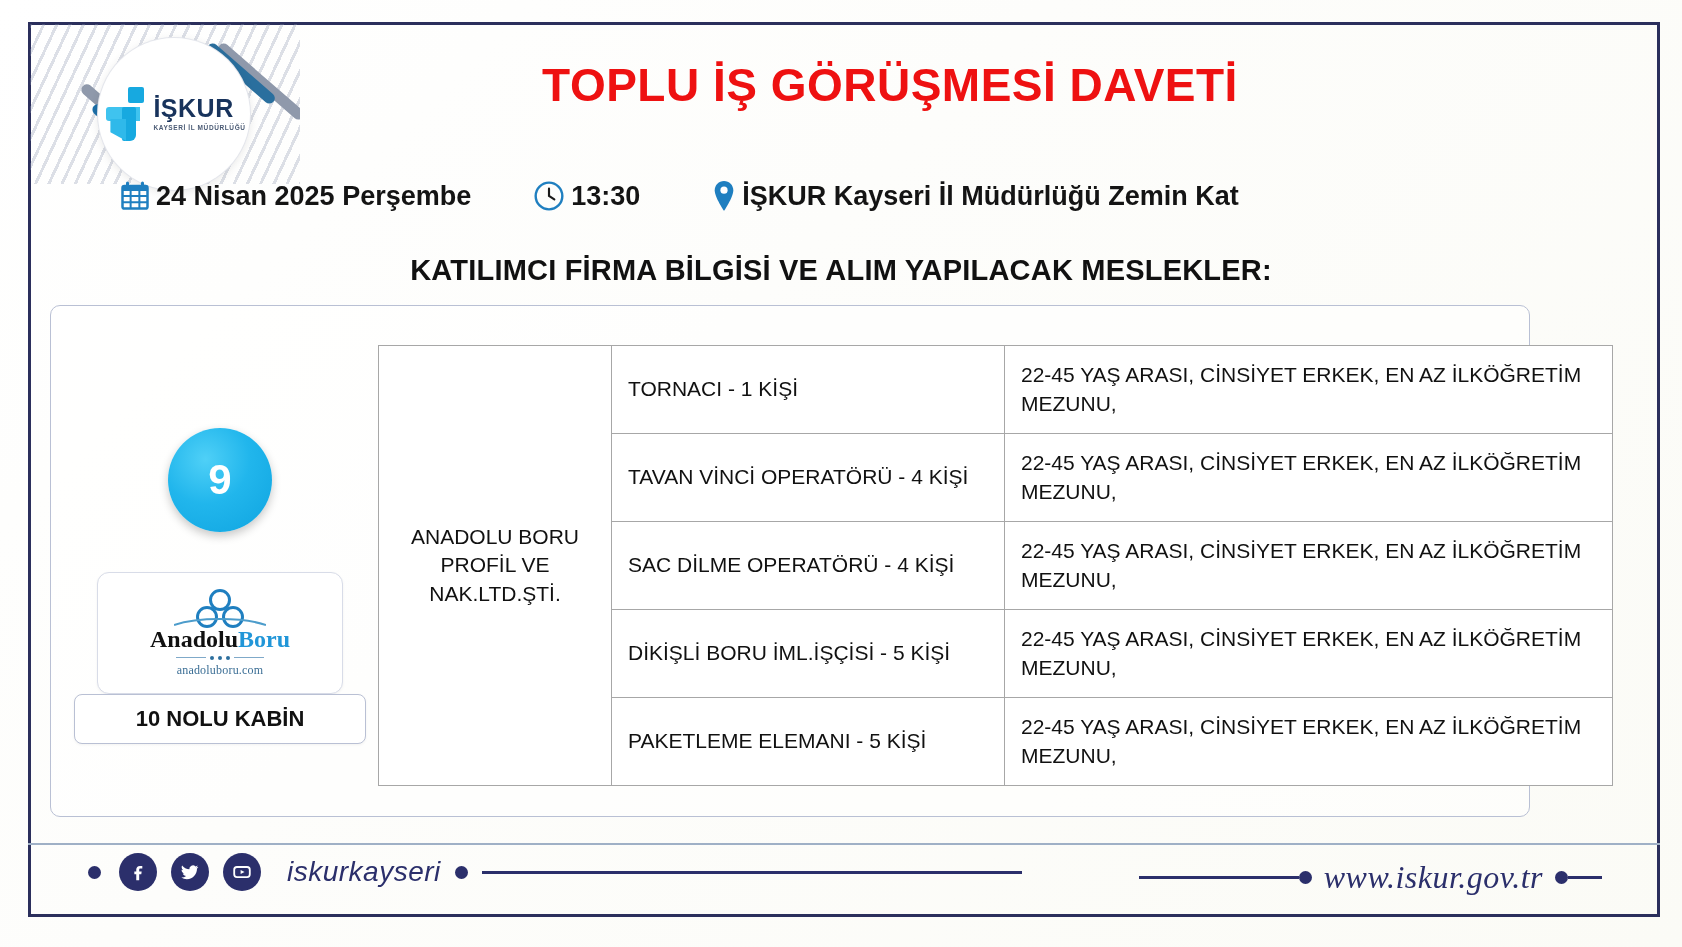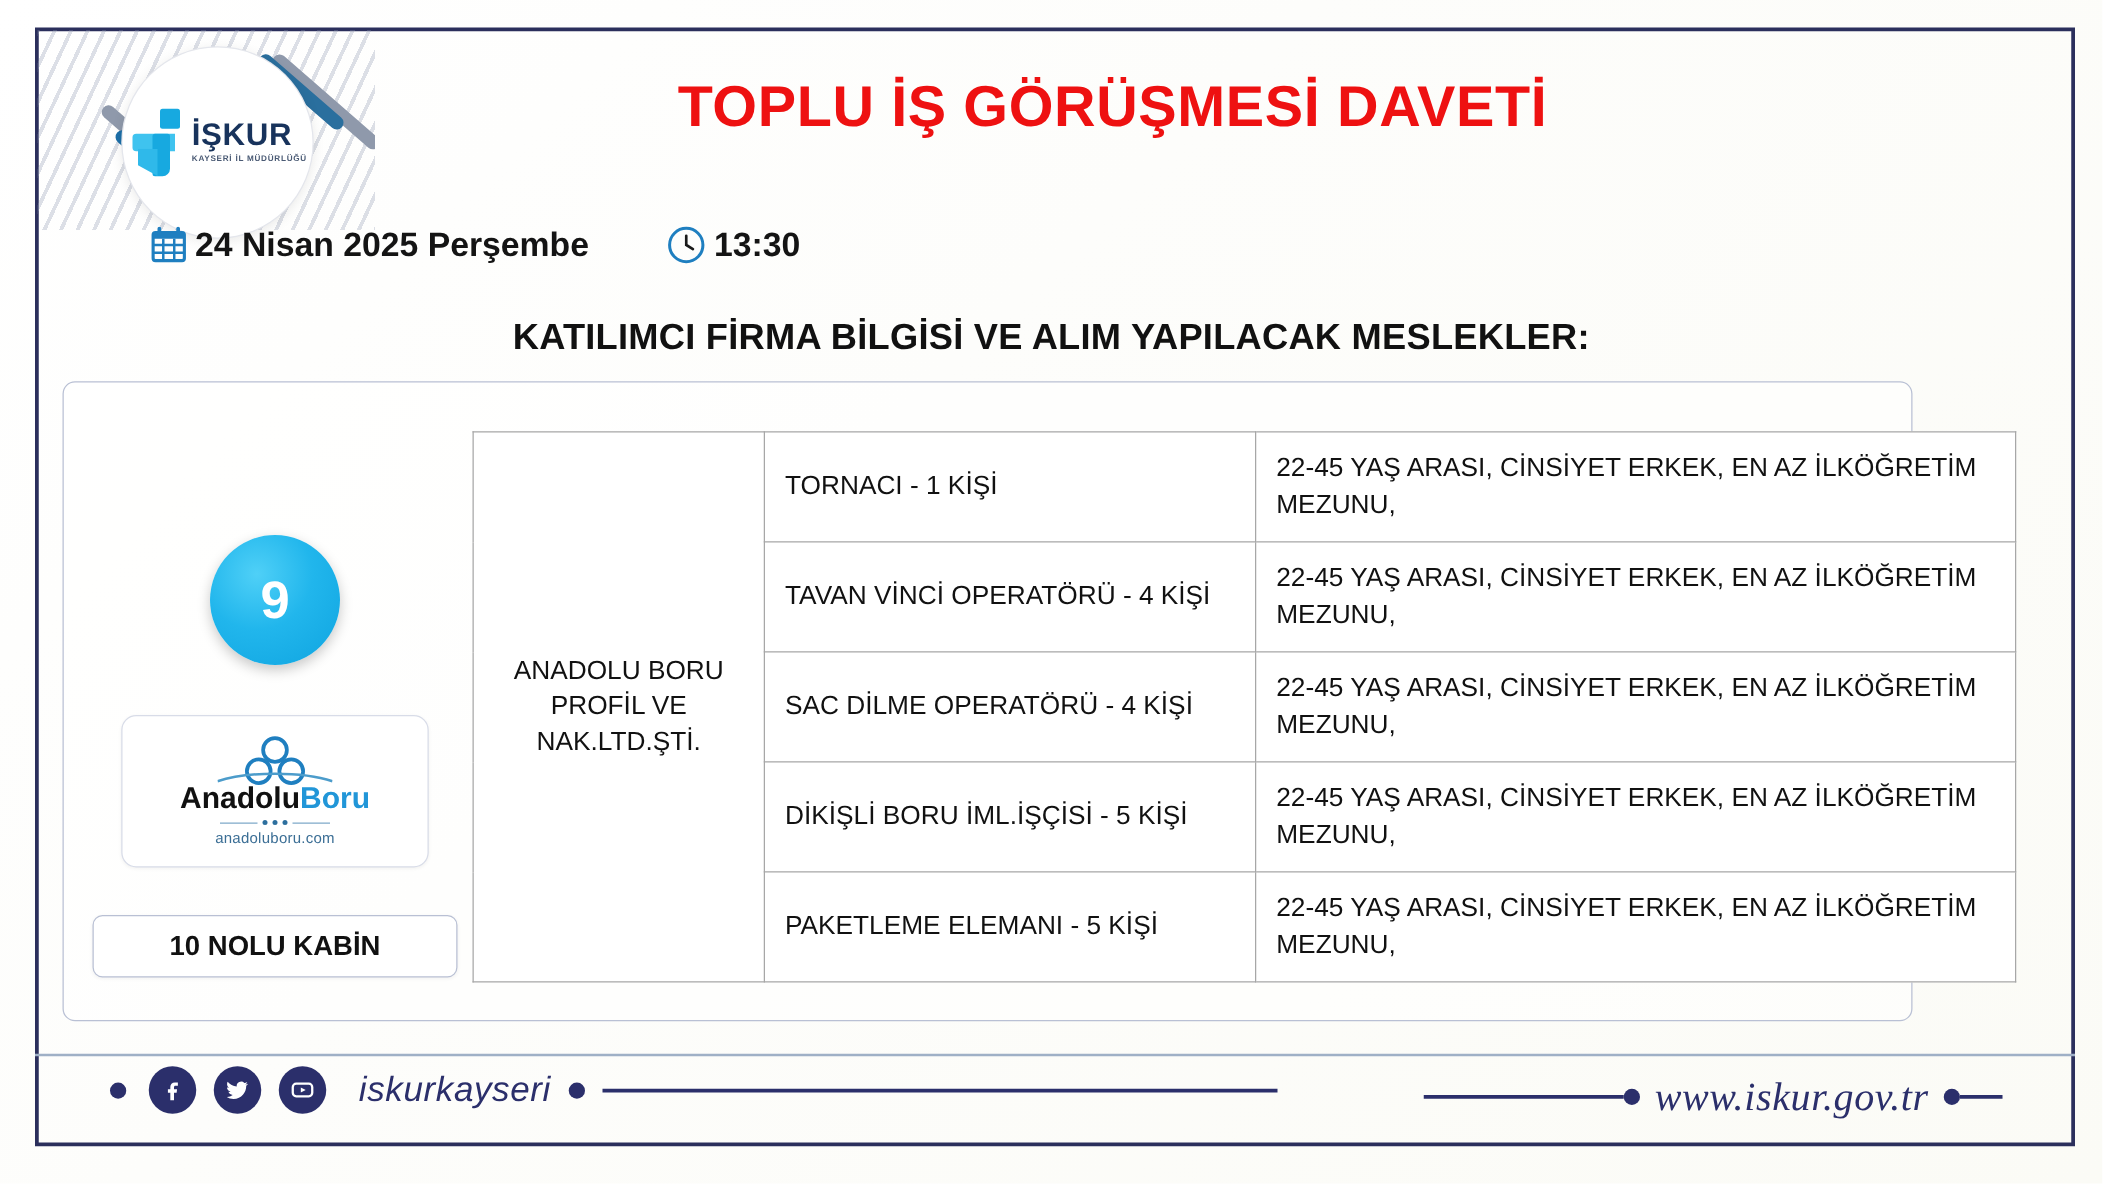--- a/index.html
+++ b/index.html
@@ -109,35 +109,36 @@
     background:radial-gradient(circle at 36% 30%, #4fd0f7 0%, #21b6ec 45%, #0fa4e0 100%);
     box-shadow:0 4px 10px rgba(0,0,0,.22);
     color:#ffffff;font-size:42px;font-weight:bold;
     display:flex;align-items:center;justify-content:center;
   }
   .company-logo-box{
     margin-top:40px;width:244px;height:120px;
     border:1px solid #d8dce8;border-radius:12px;background:#ffffff;
     display:flex;flex-direction:column;align-items:center;justify-content:center;
     box-shadow:0 1px 3px rgba(0,0,0,.05);
+    font-family:Liberation Serif, serif;
   }
   .ab-circles{position:relative;width:92px;height:40px;margin-bottom:-2px;}
   .ab-circles .c{position:absolute;width:22px;height:22px;border:3px solid #1f7fc0;border-radius:50%;box-sizing:border-box;}
   .ab-circles .c.top{left:35px;top:0;}
   .ab-circles .c.bl{left:22px;top:17px;}
   .ab-circles .c.br{left:48px;top:17px;}
   .ab-circles .swoosh{position:absolute;left:0;top:27px;width:92px;height:11px;}
   .ab-name{font-size:24px;font-weight:bold;color:#111;line-height:1;}
   .ab-name .blue{color:#2196d8;}
   .ab-divider{display:flex;align-items:center;gap:4px;margin:5px 0 3px;}
   .ab-divider .ln{width:30px;height:1px;background:#7fa9c9;}
   .ab-divider .dt{width:4px;height:4px;border-radius:50%;background:#2d6f9e;}
   .ab-url{font-size:12px;color:#3b6e95;letter-spacing:.2px;}
   .cabin-box{
-    margin-top:38px;width:290px;height:48px;
+    width:290px;height:48px;
     border:1px solid #b9c0d4;border-radius:8px;background:#ffffff;
     display:flex;align-items:center;justify-content:center;
     font-size:22px;font-weight:bold;color:#111;
     box-shadow:0 1px 3px rgba(0,0,0,.05);
   }
 
   
   .tbl{
     position:absolute;left:378px;top:345px;width:1135px;
     border-collapse:collapse;table-layout:fixed;
@@ -232,20 +233,29 @@
         <svg width="32" height="32" viewBox="0 0 24 24">
           <circle cx="12" cy="12" r="10" fill="none" stroke="#1f7fc0" stroke-width="1.8"></circle>
           <path d="M12 6.5 V12 L16 14.5" fill="none" stroke="#1a1a1a" stroke-width="1.6" stroke-linecap="round"></path>
         </svg>
       </span>
       <span class="txt">13:30</span>
     </div>
 
     <div class="gap-b"></div>
 
+    <div class="info-item">
+      <span class="icon-pin">
+        <svg width="24" height="32" viewBox="0 0 24 32">
+          <path d="M12 1 C6.8 1 2.7 5.1 2.7 10.3 C2.7 17.3 12 31 12 31 C12 31 21.3 17.3 21.3 10.3 C21.3 5.1 17.2 1 12 1 Z" fill="#1f7fc0"></path>
+          <circle cx="12" cy="10.2" r="3.6" fill="#ffffff"></circle>
+        </svg>
+      </span>
+      <span class="txt">İŞKUR Kayseri İl Müdürlüğü Zemin Kat</span>
+    </div>
   </div>
 
   <div class="subtitle">KATILIMCI FİRMA BİLGİSİ VE ALIM YAPILACAK MESLEKLER:</div>
 
   <div class="content-card"></div>
 
   <div class="left-col">
     <div class="badge">9</div>
 
     <div class="company-logo-box">

